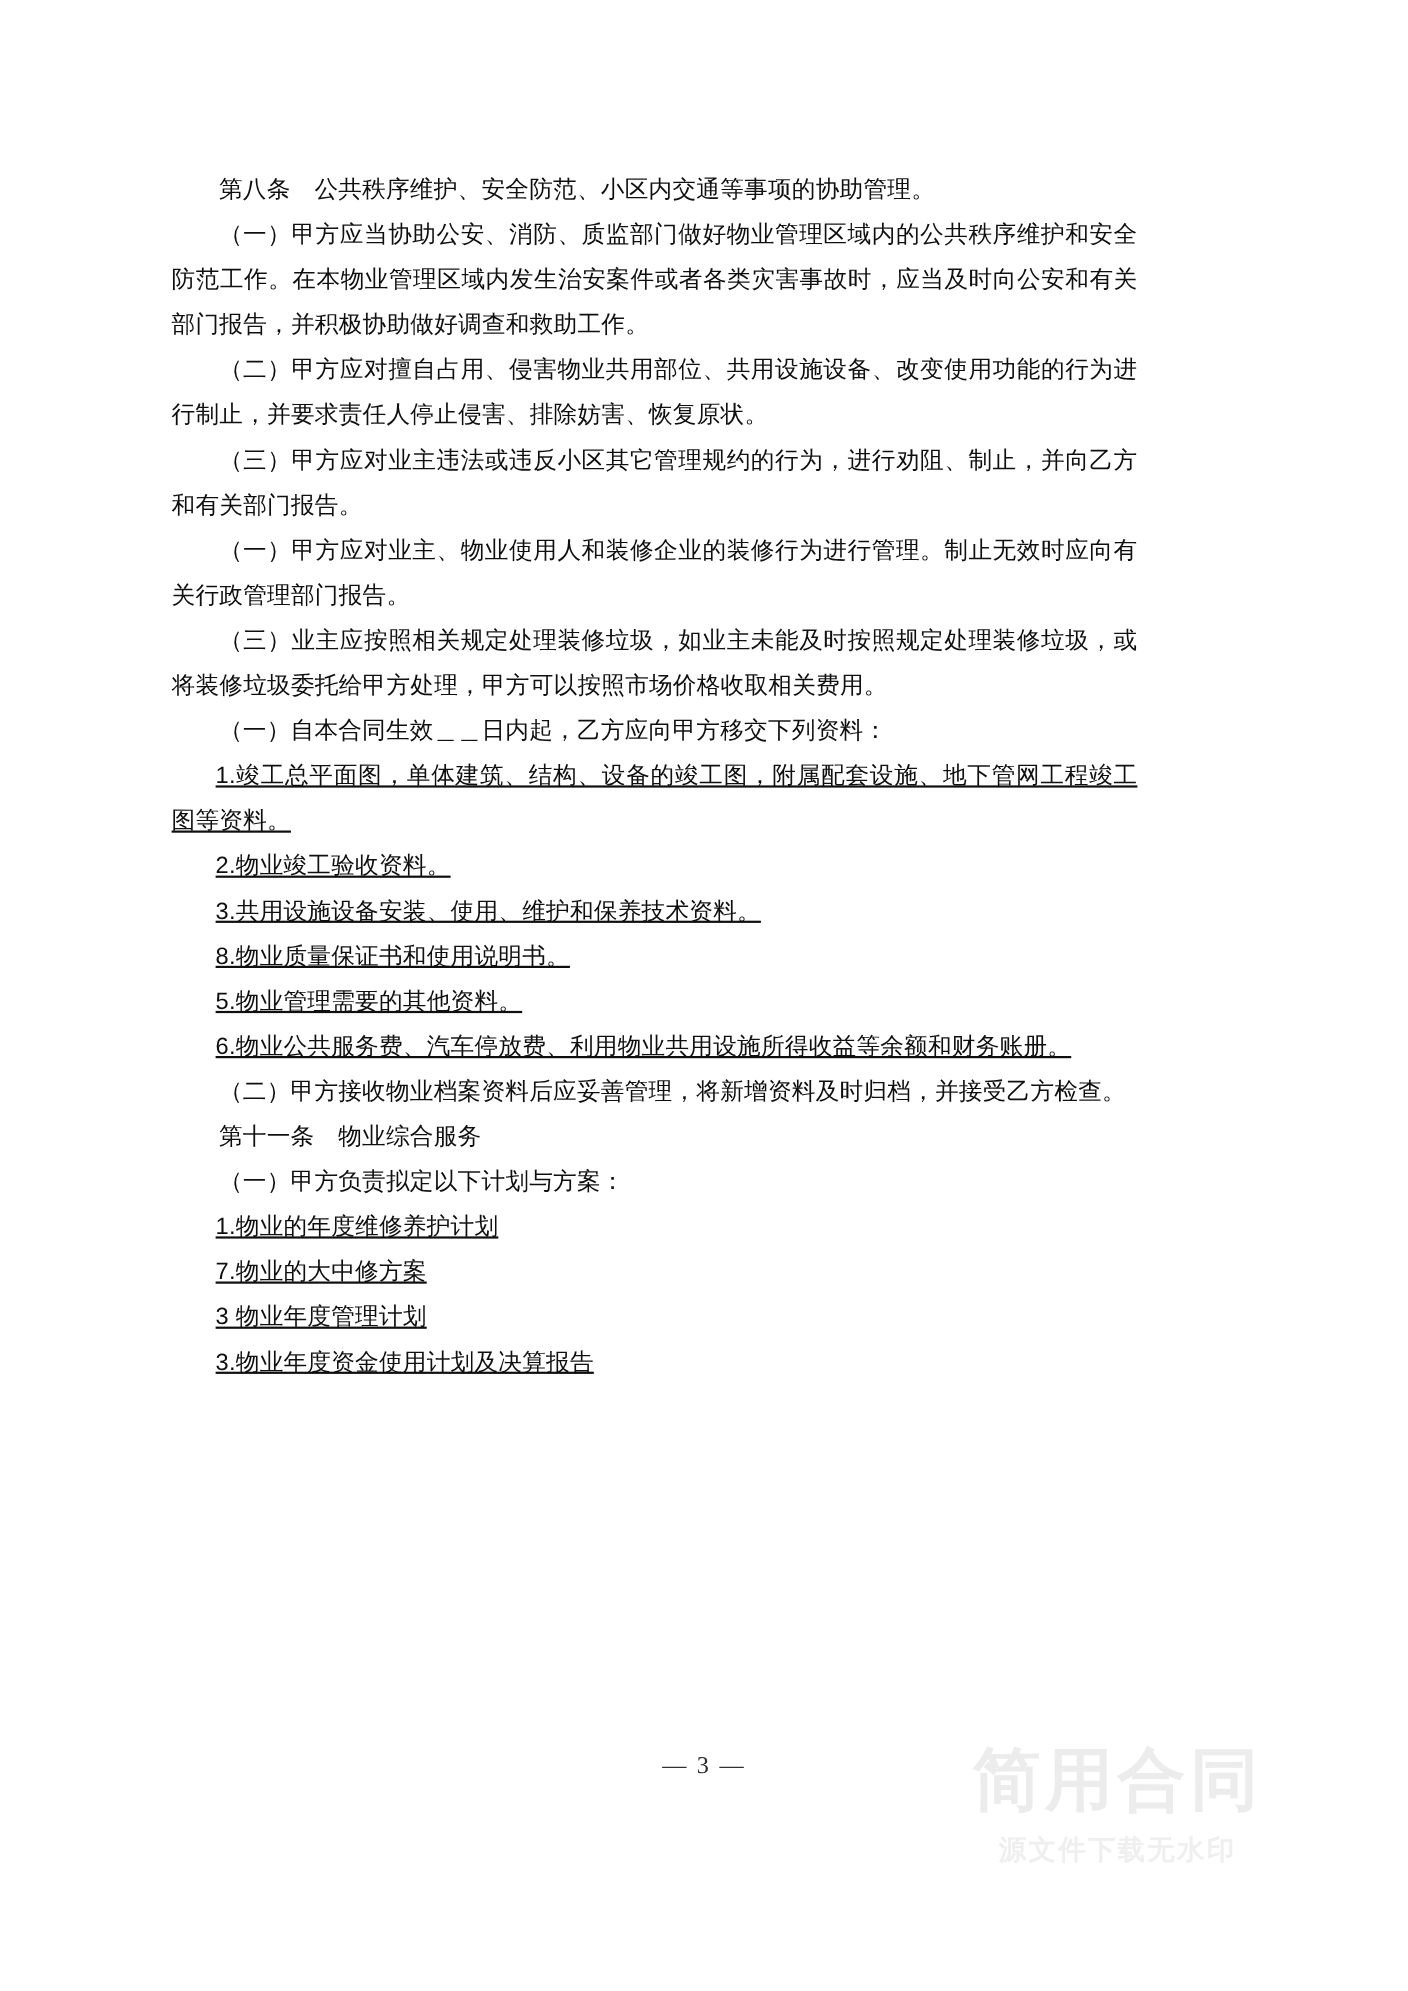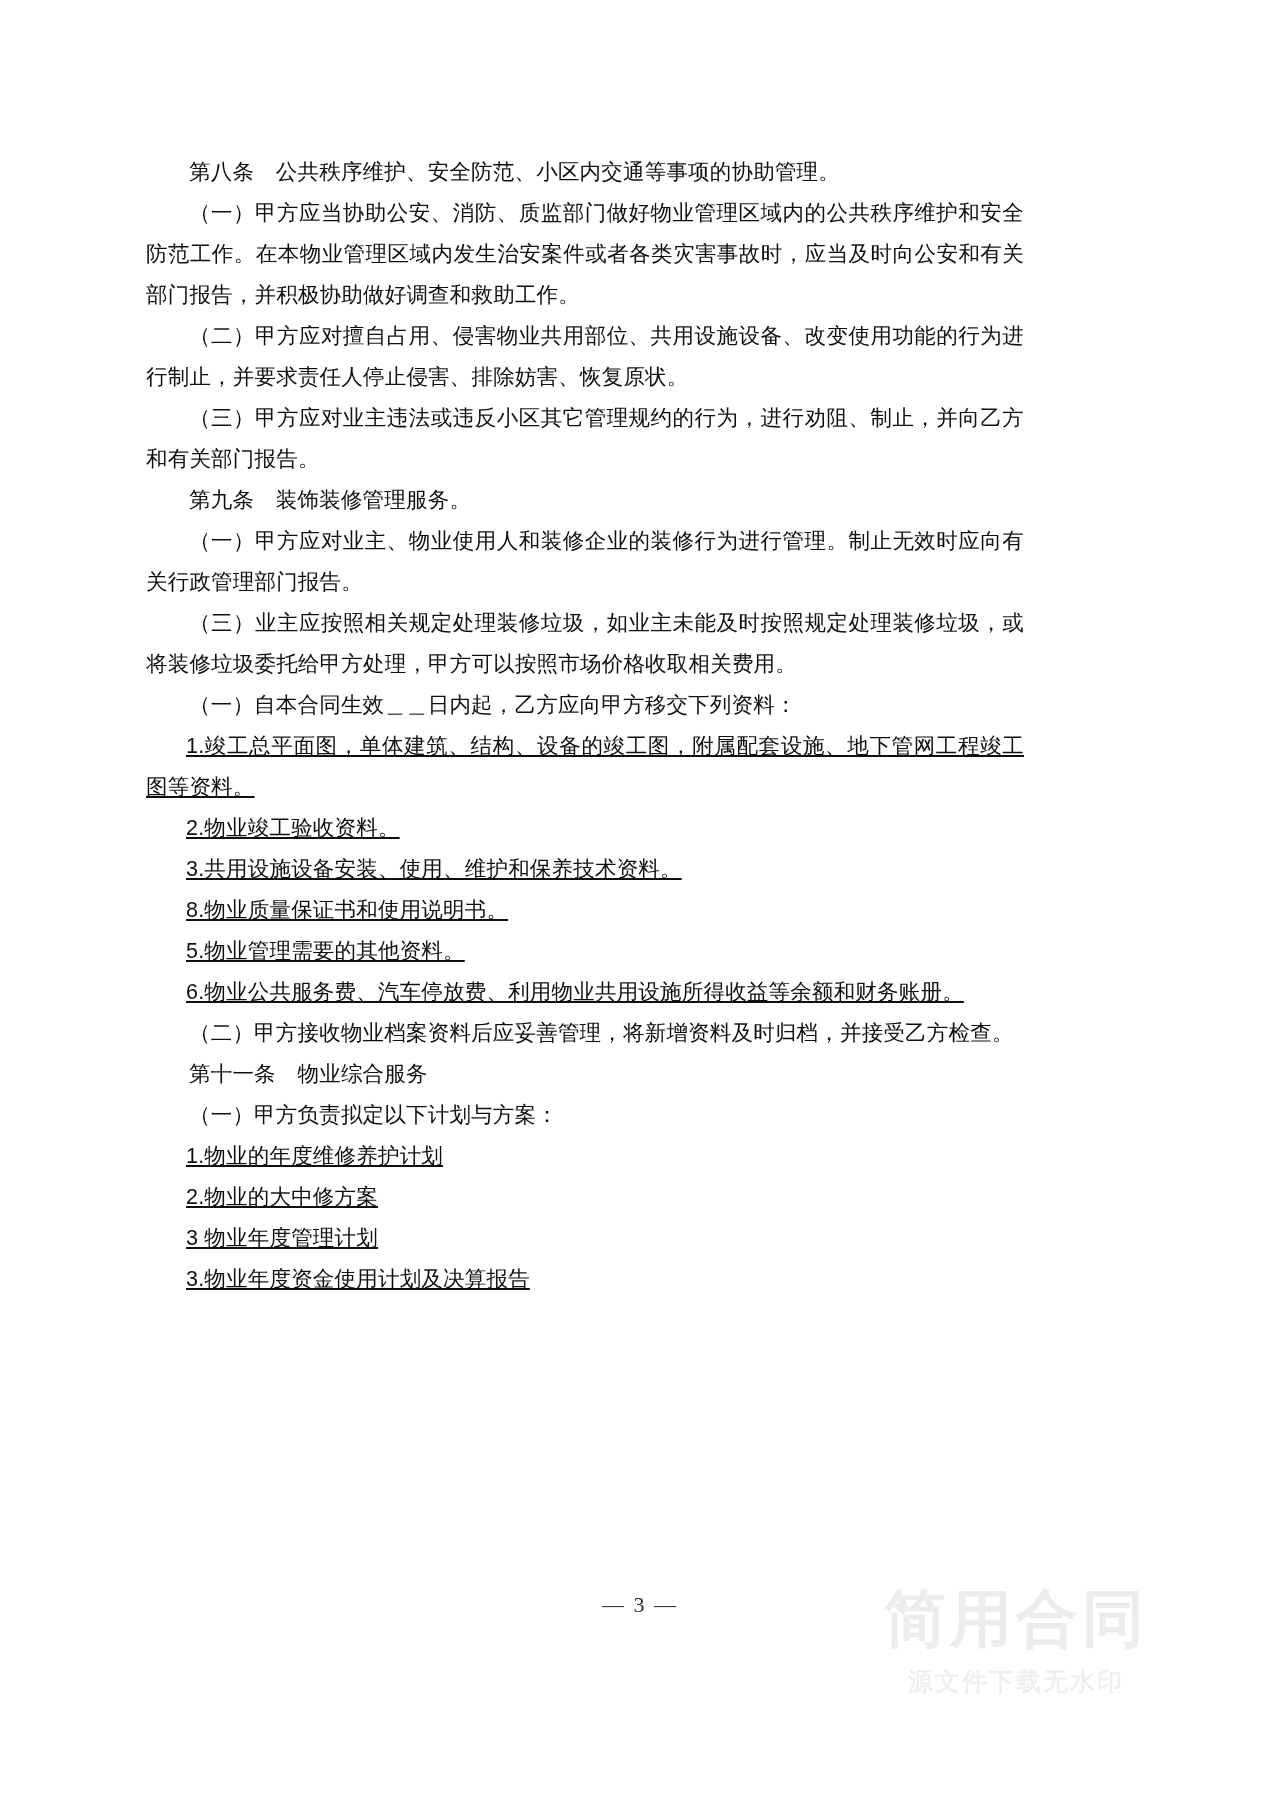--- a/index.html
+++ b/index.html
@@ -45,21 +45,21 @@
     font-size: 25px;
     font-weight: bold;
     letter-spacing: 2px;
     color: #efefef;
     white-space: nowrap;
   }
 
   
   .content {
     position: absolute;
-    left: 146px;
+    left: 156px;
     top: 152px;
     width: 878px;
     z-index: 2;
   }
 
   .para {
     color: #0f0f0f;
     font-size: 21.5px;
     line-height: 41px;
     text-align: justify;
@@ -98,34 +98,33 @@
   <div class="watermark">
     <div class="watermark-main">简用合同</div>
     <div class="watermark-sub">源文件下载无水印</div>
   </div>
 
   <div class="content">
       <p class="para indent">第八条　公共秩序维护、安全防范、小区内交通等事项的协助管理。</p>
       <p class="para indent">（一）甲方应当协助公安、消防、质监部门做好物业管理区域内的公共秩序维护和安全防范工作。在本物业管理区域内发生治安案件或者各类灾害事故时，应当及时向公安和有关部门报告，并积极协助做好调查和救助工作。</p>
       <p class="para indent">（二）甲方应对擅自占用、侵害物业共用部位、共用设施设备、改变使用功能的行为进行制止，并要求责任人停止侵害、排除妨害、恢复原状。</p>
       <p class="para indent">（三）甲方应对业主违法或违反小区其它管理规约的行为，进行劝阻、制止，并向乙方和有关部门报告。</p>
-      <p class="para indent">第九条　装饰装修管理服务。</p>
       <p class="para indent">（一）甲方应对业主、物业使用人和装修企业的装修行为进行管理。制止无效时应向有关行政管理部门报告。</p>
       <p class="para indent">（三）业主应按照相关规定处理装修垃圾，如业主未能及时按照规定处理装修垃圾，或将装修垃圾委托给甲方处理，甲方可以按照市场价格收取相关费用。</p>
       <p class="para indent">（一）自本合同生效＿＿日内起，乙方应向甲方移交下列资料：</p>
       <p class="para indent-sm">1.竣工总平面图，单体建筑、结构、设备的竣工图，附属配套设施、地下管网工程竣工图等资料。</p>
       <p class="para indent-sm">2.物业竣工验收资料。</p>
       <p class="para indent-sm">3.共用设施设备安装、使用、维护和保养技术资料。</p>
       <p class="para indent-sm">8.物业质量保证书和使用说明书。</p>
       <p class="para indent-sm">5.物业管理需要的其他资料。</p>
       <p class="para indent-sm">6.物业公共服务费、汽车停放费、利用物业共用设施所得收益等余额和财务账册。</p>
       <p class="para indent">（二）甲方接收物业档案资料后应妥善管理，将新增资料及时归档，并接受乙方检查。</p>
       <p class="para indent">第十一条　物业综合服务</p>
       <p class="para indent">（一）甲方负责拟定以下计划与方案：</p>
       <p class="para indent-sm">1.物业的年度维修养护计划</p>
-      <p class="para indent-sm">2.物业的大中修方案</p>
+      <p class="para indent-sm">7.物业的大中修方案</p>
       <p class="para indent-sm">3 物业年度管理计划</p>
       <p class="para indent-sm">3.物业年度资金使用计划及决算报告</p>
     </div>
 
   <div class="page-number">— 3 —</div>
 
 </div>
 
 </body></html>

